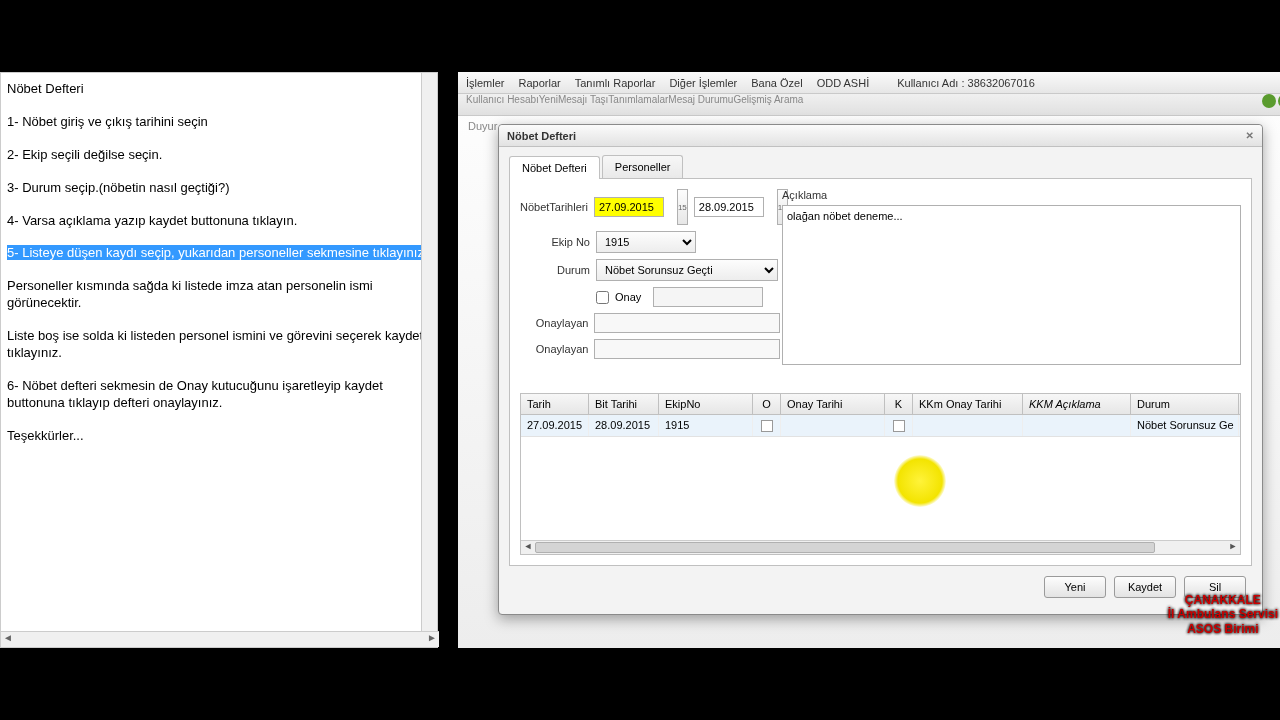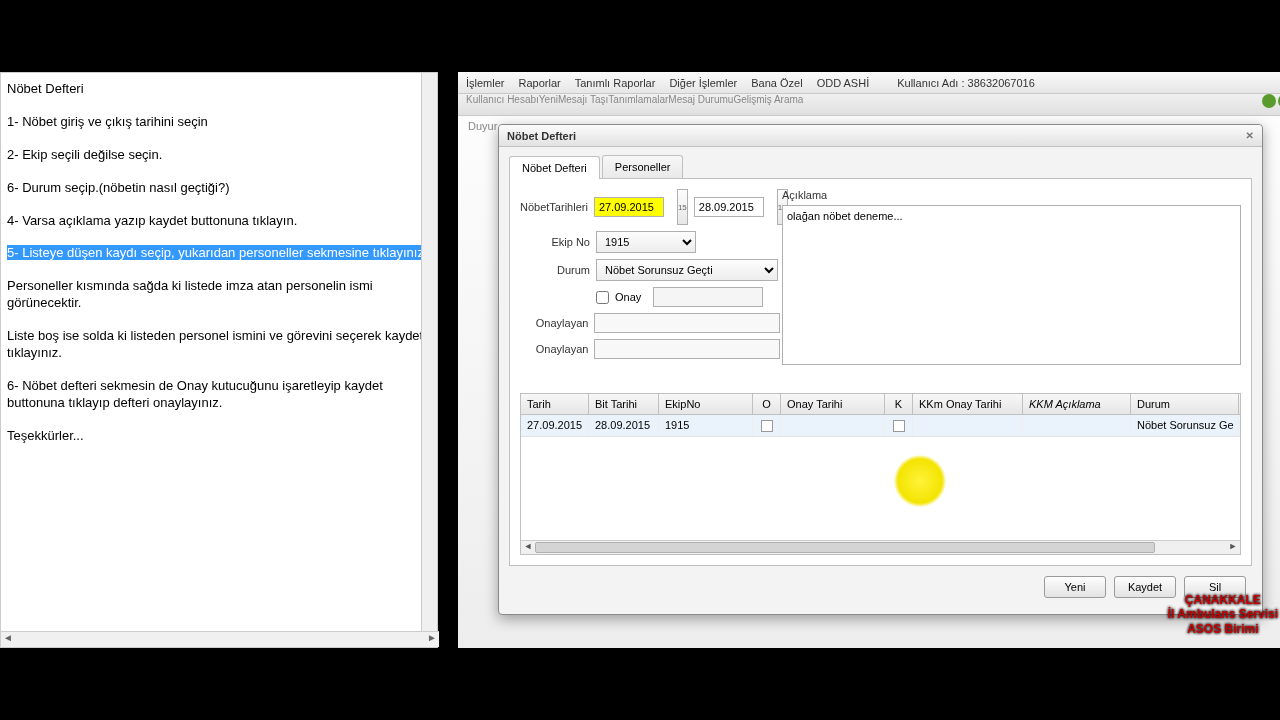--- a/index.html
+++ b/index.html
@@ -81,21 +81,21 @@
 </head>
 <body>
 
 <div class="viewport">
 
   <div class="left-pane">
     <div class="left-inner">
       <p>Nöbet Defteri</p>
       <p>1- Nöbet giriş ve çıkış tarihini seçin</p>
       <p>2- Ekip seçili değilse seçin.</p>
-      <p>6- Durum seçip.(nöbetin nasıl geçtiği?)</p>
+      <p>3- Durum seçip.(nöbetin nasıl geçtiği?)</p>
       <p>4- Varsa açıklama yazıp kaydet buttonuna tıklayın.</p>
       <p><span class="hl">5- Listeye düşen kaydı seçip, yukarıdan personeller sekmesine tıklayınız.</span></p>
       <p>Personeller kısmında sağda ki listede imza atan personelin ismi görünecektir.</p>
       <p>Liste boş ise solda ki listeden personel ismini ve görevini seçerek kaydet tıklayınız.</p>
       <p>6- Nöbet defteri sekmesin de Onay kutucuğunu işaretleyip kaydet buttonuna tıklayıp defteri onaylayınız.</p>
       <p>Teşekkürler...</p>
     </div>
     <div class="vscroll"></div>
     <div class="left-scroll-h">
         <span>◄</span>

